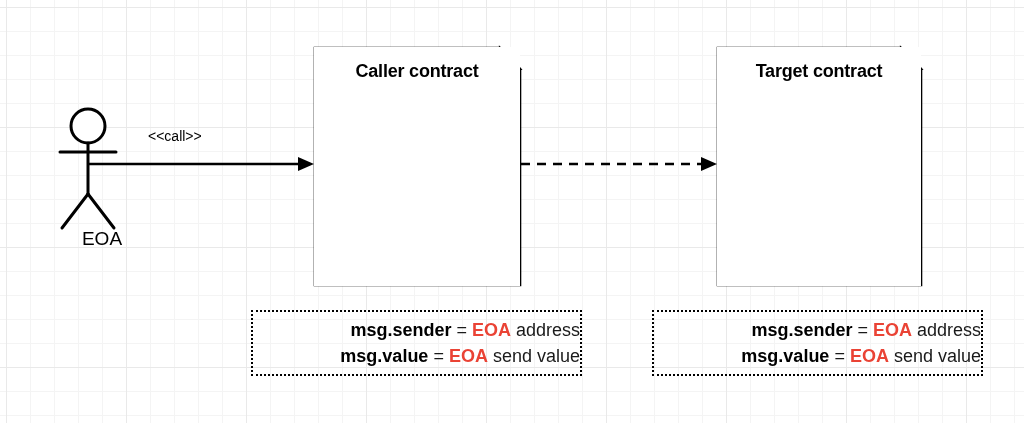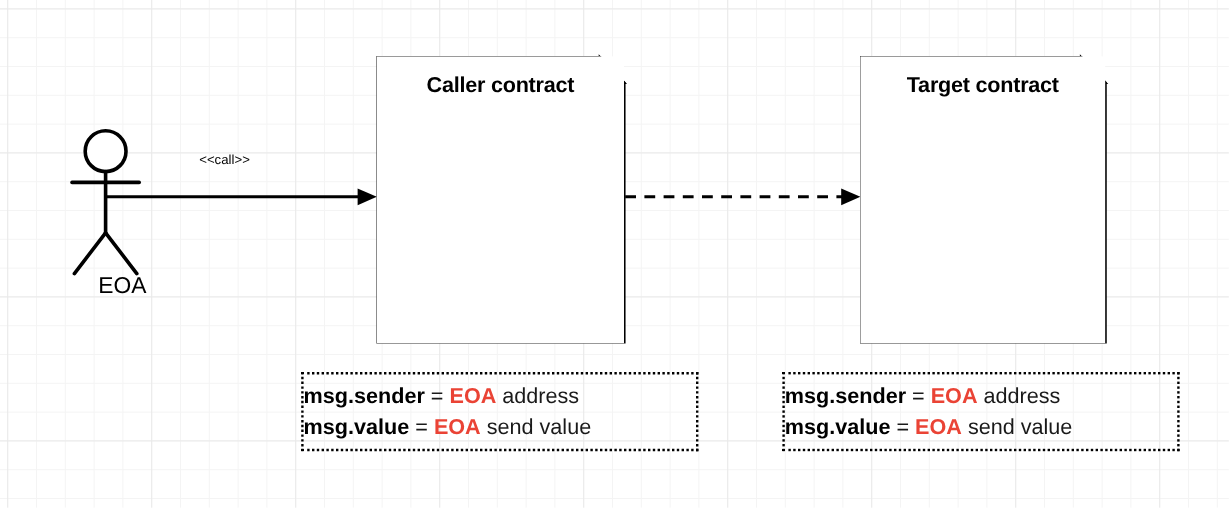--- a/index.html
+++ b/index.html
@@ -61,41 +61,41 @@
   #caller-doc { left: 314px; top: 47px; width: 206px; height: 239px; }
   #target-doc { left: 717px; top: 47px; width: 204px; height: 239px; }
 
   
   .arrow-label {
     position: absolute;
     color: #000;
     white-space: nowrap;
   }
   #call-label {
-    left: 166px;
+    left: 148px;
     top: 128px;
-    font-size: 11px;
+    font-size: 14px;
     font-weight: normal;
   }
   #delegatecall-label {
     left: 526px;
     top: 130px;
     font-size: 17px;
     font-weight: bold;
   }
 
   
   .note-box {
     position: absolute;
     border: 2px dotted #000;
     background: transparent;
     display: flex;
     flex-direction: column;
     justify-content: center;
-    align-items: flex-start;
+    align-items: flex-end;
     box-sizing: border-box;
   }
   #note-left  { left: 251px; top: 310px; width: 331px; height: 66px; }
   #note-right { left: 652px; top: 310px; width: 331px; height: 66px; }
 
   .note-line {
     font-size: 18px;
     color: #1a1a1a;
     line-height: 26px;
     white-space: nowrap;

